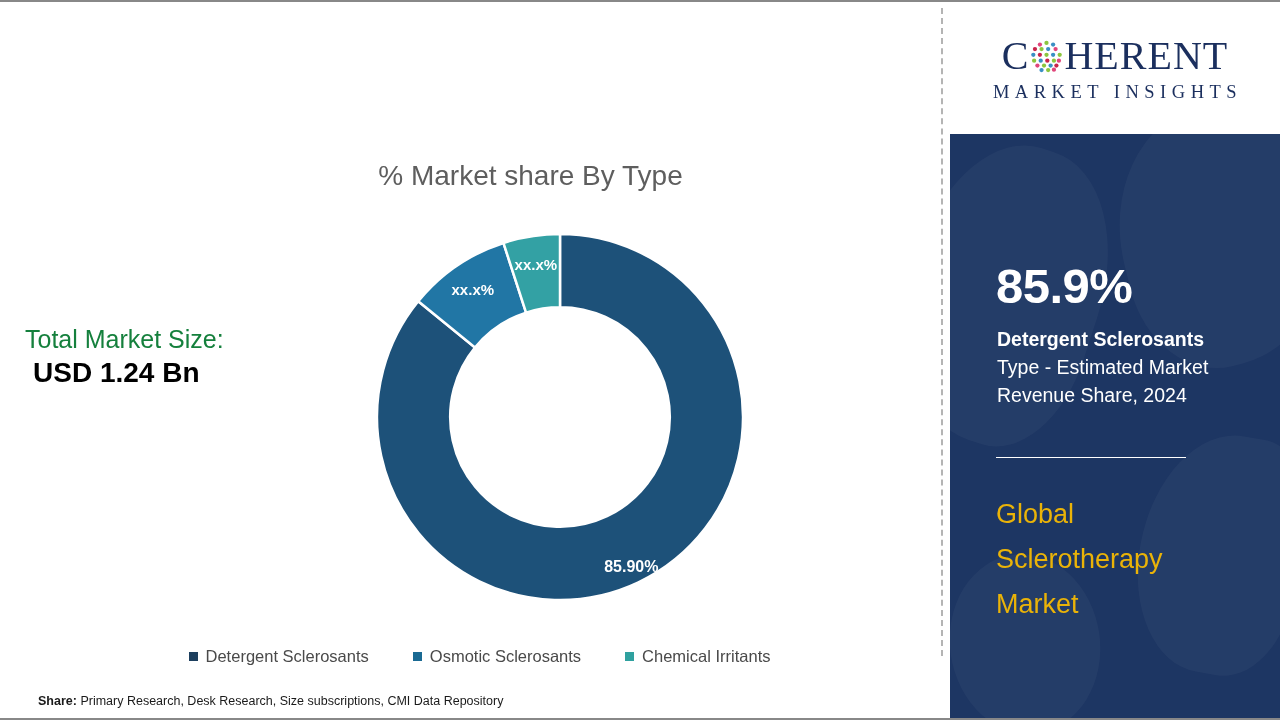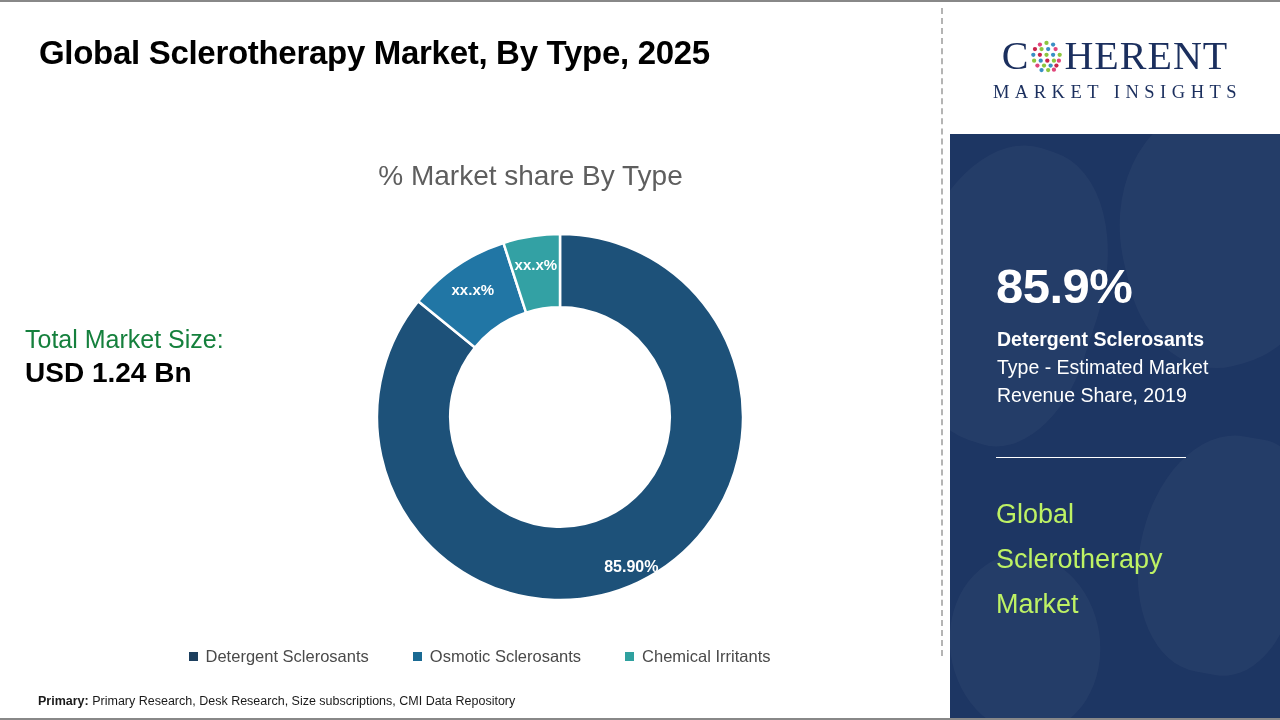--- a/index.html
+++ b/index.html
@@ -66,20 +66,21 @@
     color: #15803d;
     line-height: 1.22;
     white-space: nowrap;
   }
   #market-size-value {
     font-size: 28px;
     font-weight: bold;
     color: #000000;
     line-height: 1.25;
     white-space: nowrap;
+    margin-left: 8px;
   }
 
   
   #donut-wrap {
     position: absolute;
     left: 377px;
     top: 232px;
     width: 366px;
     height: 366px;
   }
@@ -263,33 +264,32 @@
     width: 190px;
     height: 1px;
     background: #ffffff;
   }
   #panel-market-name {
     position: absolute;
     left: 46px;
     top: 358px;
     width: 250px;
     font-size: 27px;
-    color: #bef264;
+    color: #eab308;
     line-height: 1.67;
     font-weight: normal;
   }
 </style>
 </head>
 <body>
 
 <div id="page">
 
   <div id="main-area">
 
-    <div id="page-title">Global Sclerotherapy Market, By Type, 2025</div>
 
     <div id="chart-subtitle">% Market share By Type</div>
 
     <div id="market-size-block">
       <div id="market-size-label">Total Market Size:</div>
       <div id="market-size-value">USD 1.24 Bn</div>
     </div>
 
     <div id="donut-wrap">
       <svg id="donut-svg" width="366" height="366" viewBox="0 0 366 366">
@@ -315,21 +315,21 @@
         <span class="legend-swatch" style="background: rgb(26, 106, 147);"></span>
         <span class="legend-label">Osmotic Sclerosants</span>
       </div>
       <div class="legend-item">
         <span class="legend-swatch" style="background: rgb(47, 161, 159);"></span>
         <span class="legend-label">Chemical Irritants</span>
       </div>
     </div>
 
     <div id="source-line">
-      <span class="src-bold">Primary:</span><span> Primary Research, Desk Research, Size subscriptions, CMI Data Repository</span>
+      <span class="src-bold">Share:</span><span> Primary Research, Desk Research, Size subscriptions, CMI Data Repository</span>
     </div>
 
   </div>
 
   <div id="dashed-divider"></div>
 
   <div id="right-panel">
 
     <div id="logo-area">
       <div id="logo-main">
@@ -369,20 +369,20 @@
     </div>
 
     <div id="navy-panel">
       <div class="texture" id="tex1"></div>
       <div class="texture" id="tex2"></div>
       <div class="texture" id="tex3"></div>
       <div class="texture" id="tex4"></div>
 
       <div id="stat-pct">85.9%</div>
       <div id="stat-name">Detergent Sclerosants</div>
-      <div id="stat-desc">Type - Estimated Market Revenue Share, 2019</div>
+      <div id="stat-desc">Type - Estimated Market Revenue Share, 2024</div>
       <div id="panel-divider"></div>
       <div id="panel-market-name">Global Sclerotherapy Market</div>
     </div>
 
   </div>
 
 </div>
 
 </body></html>

